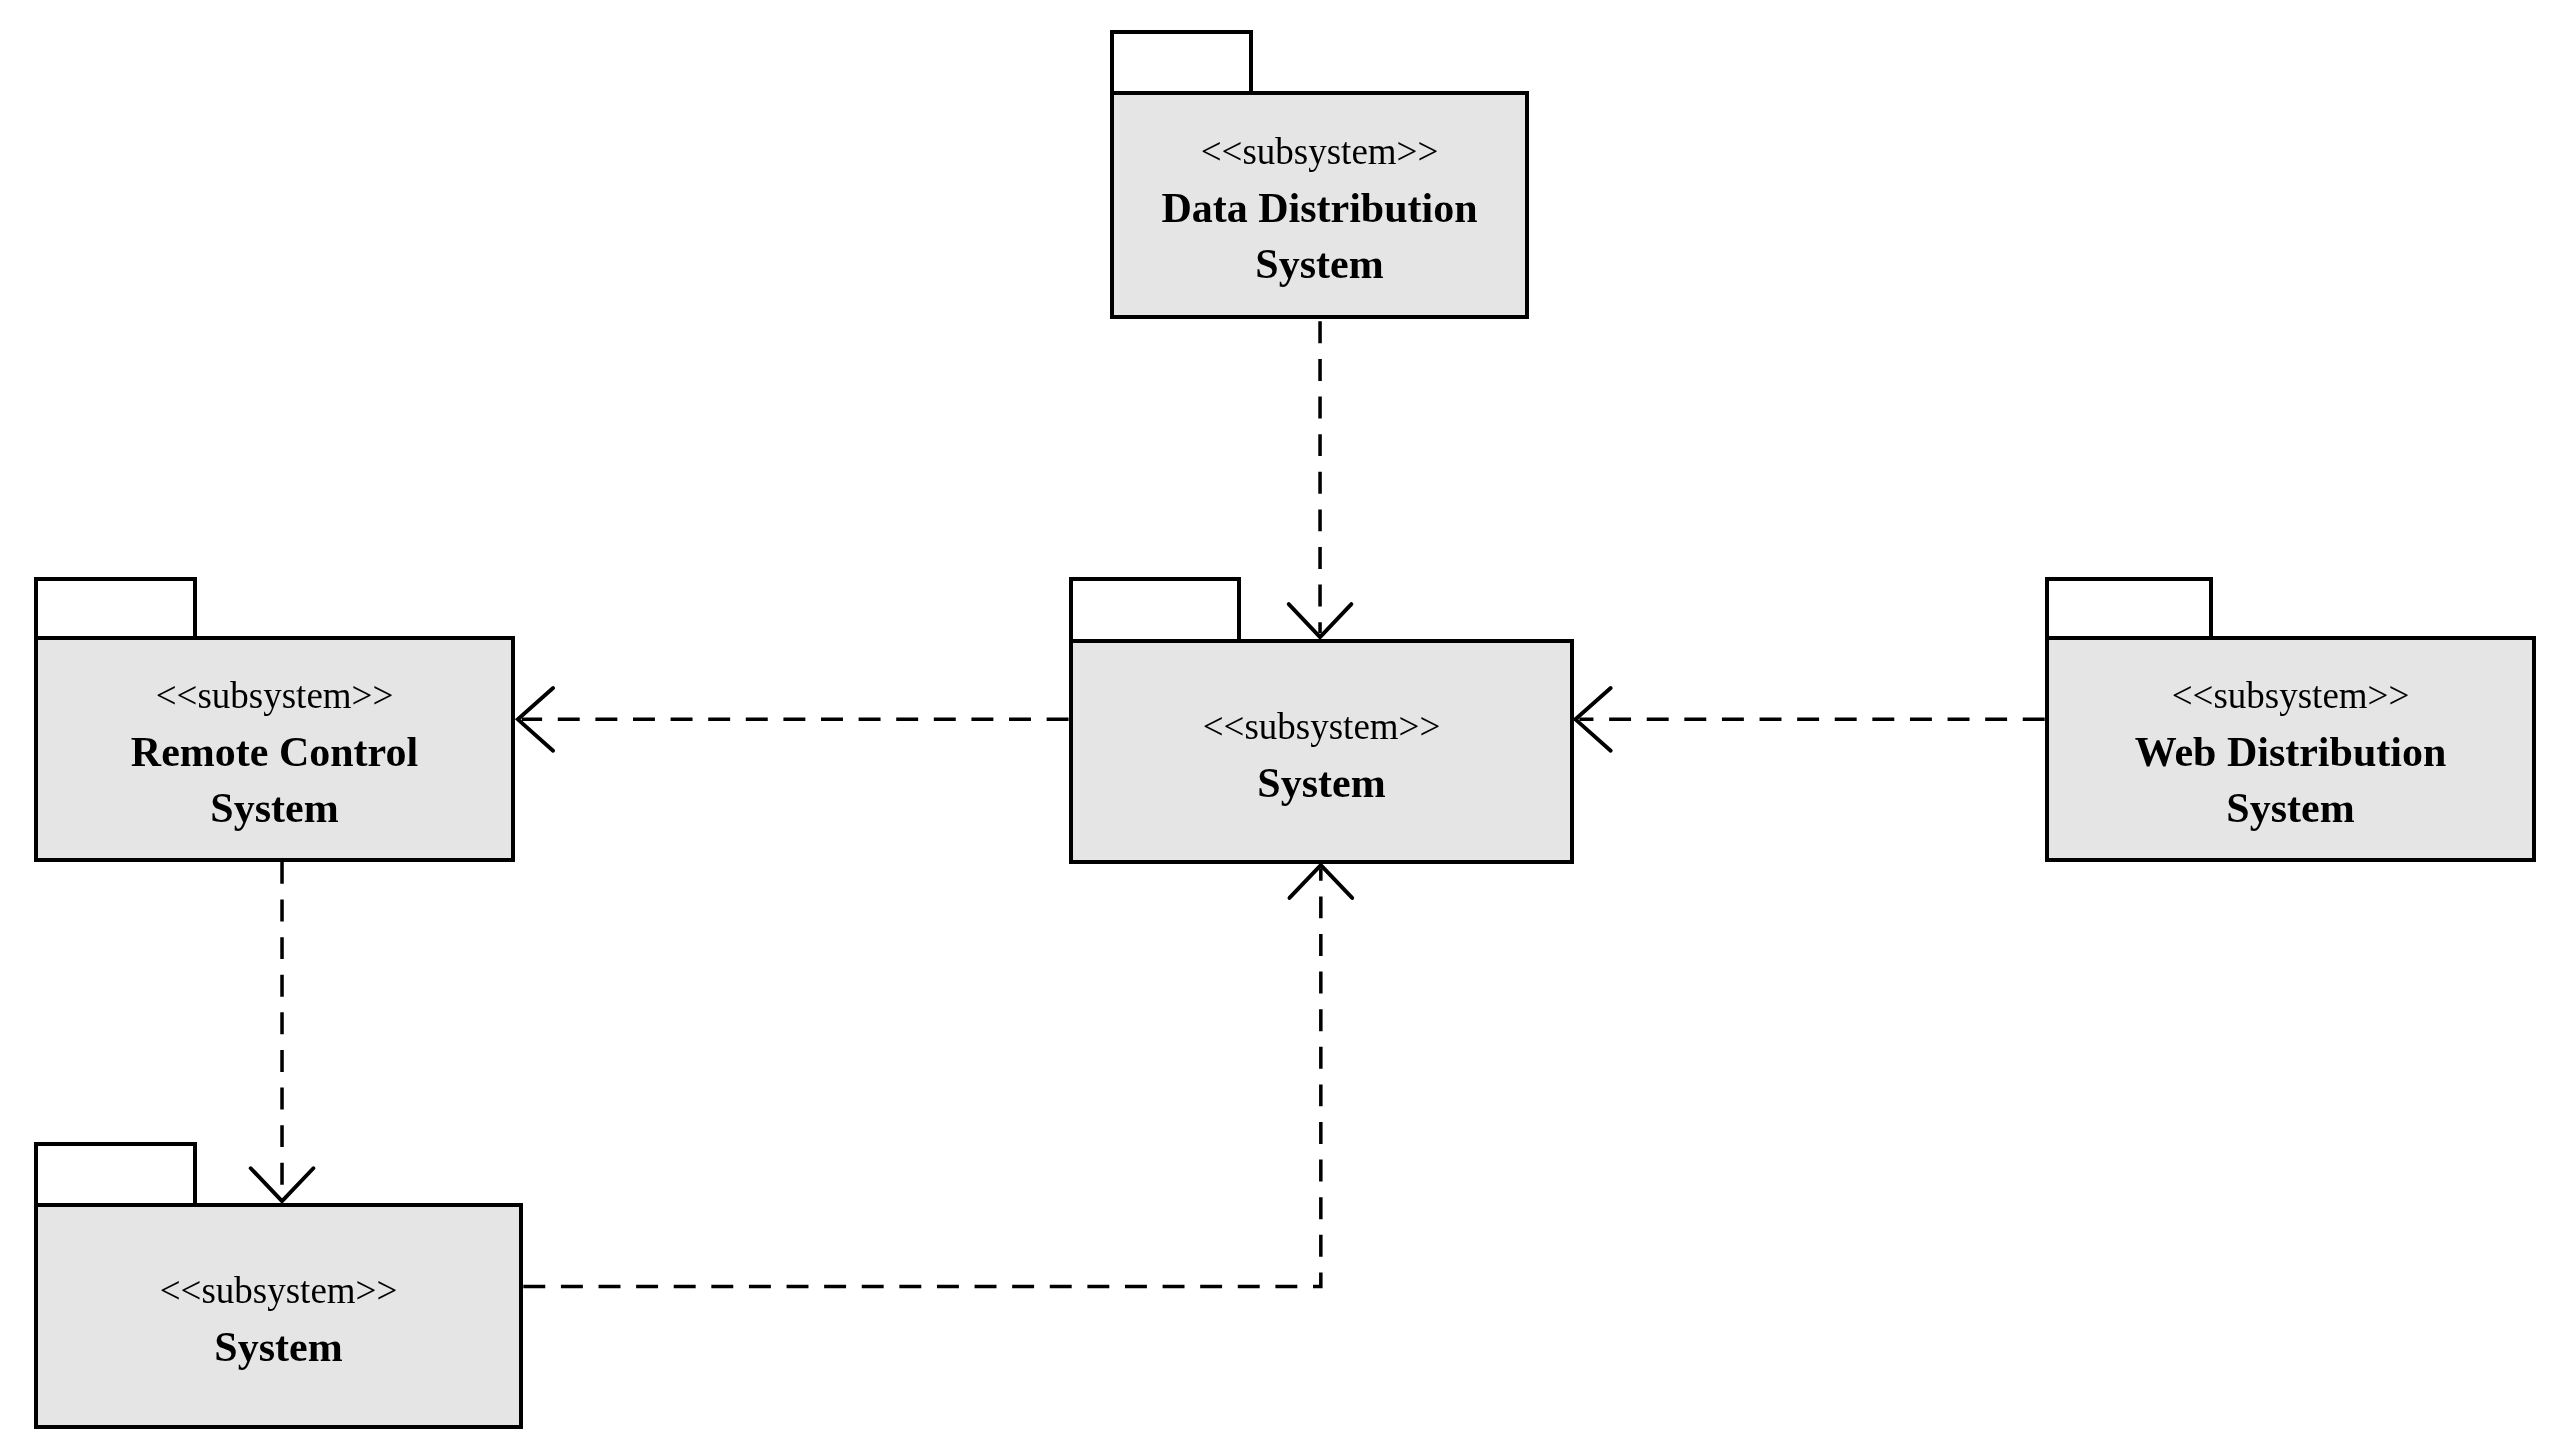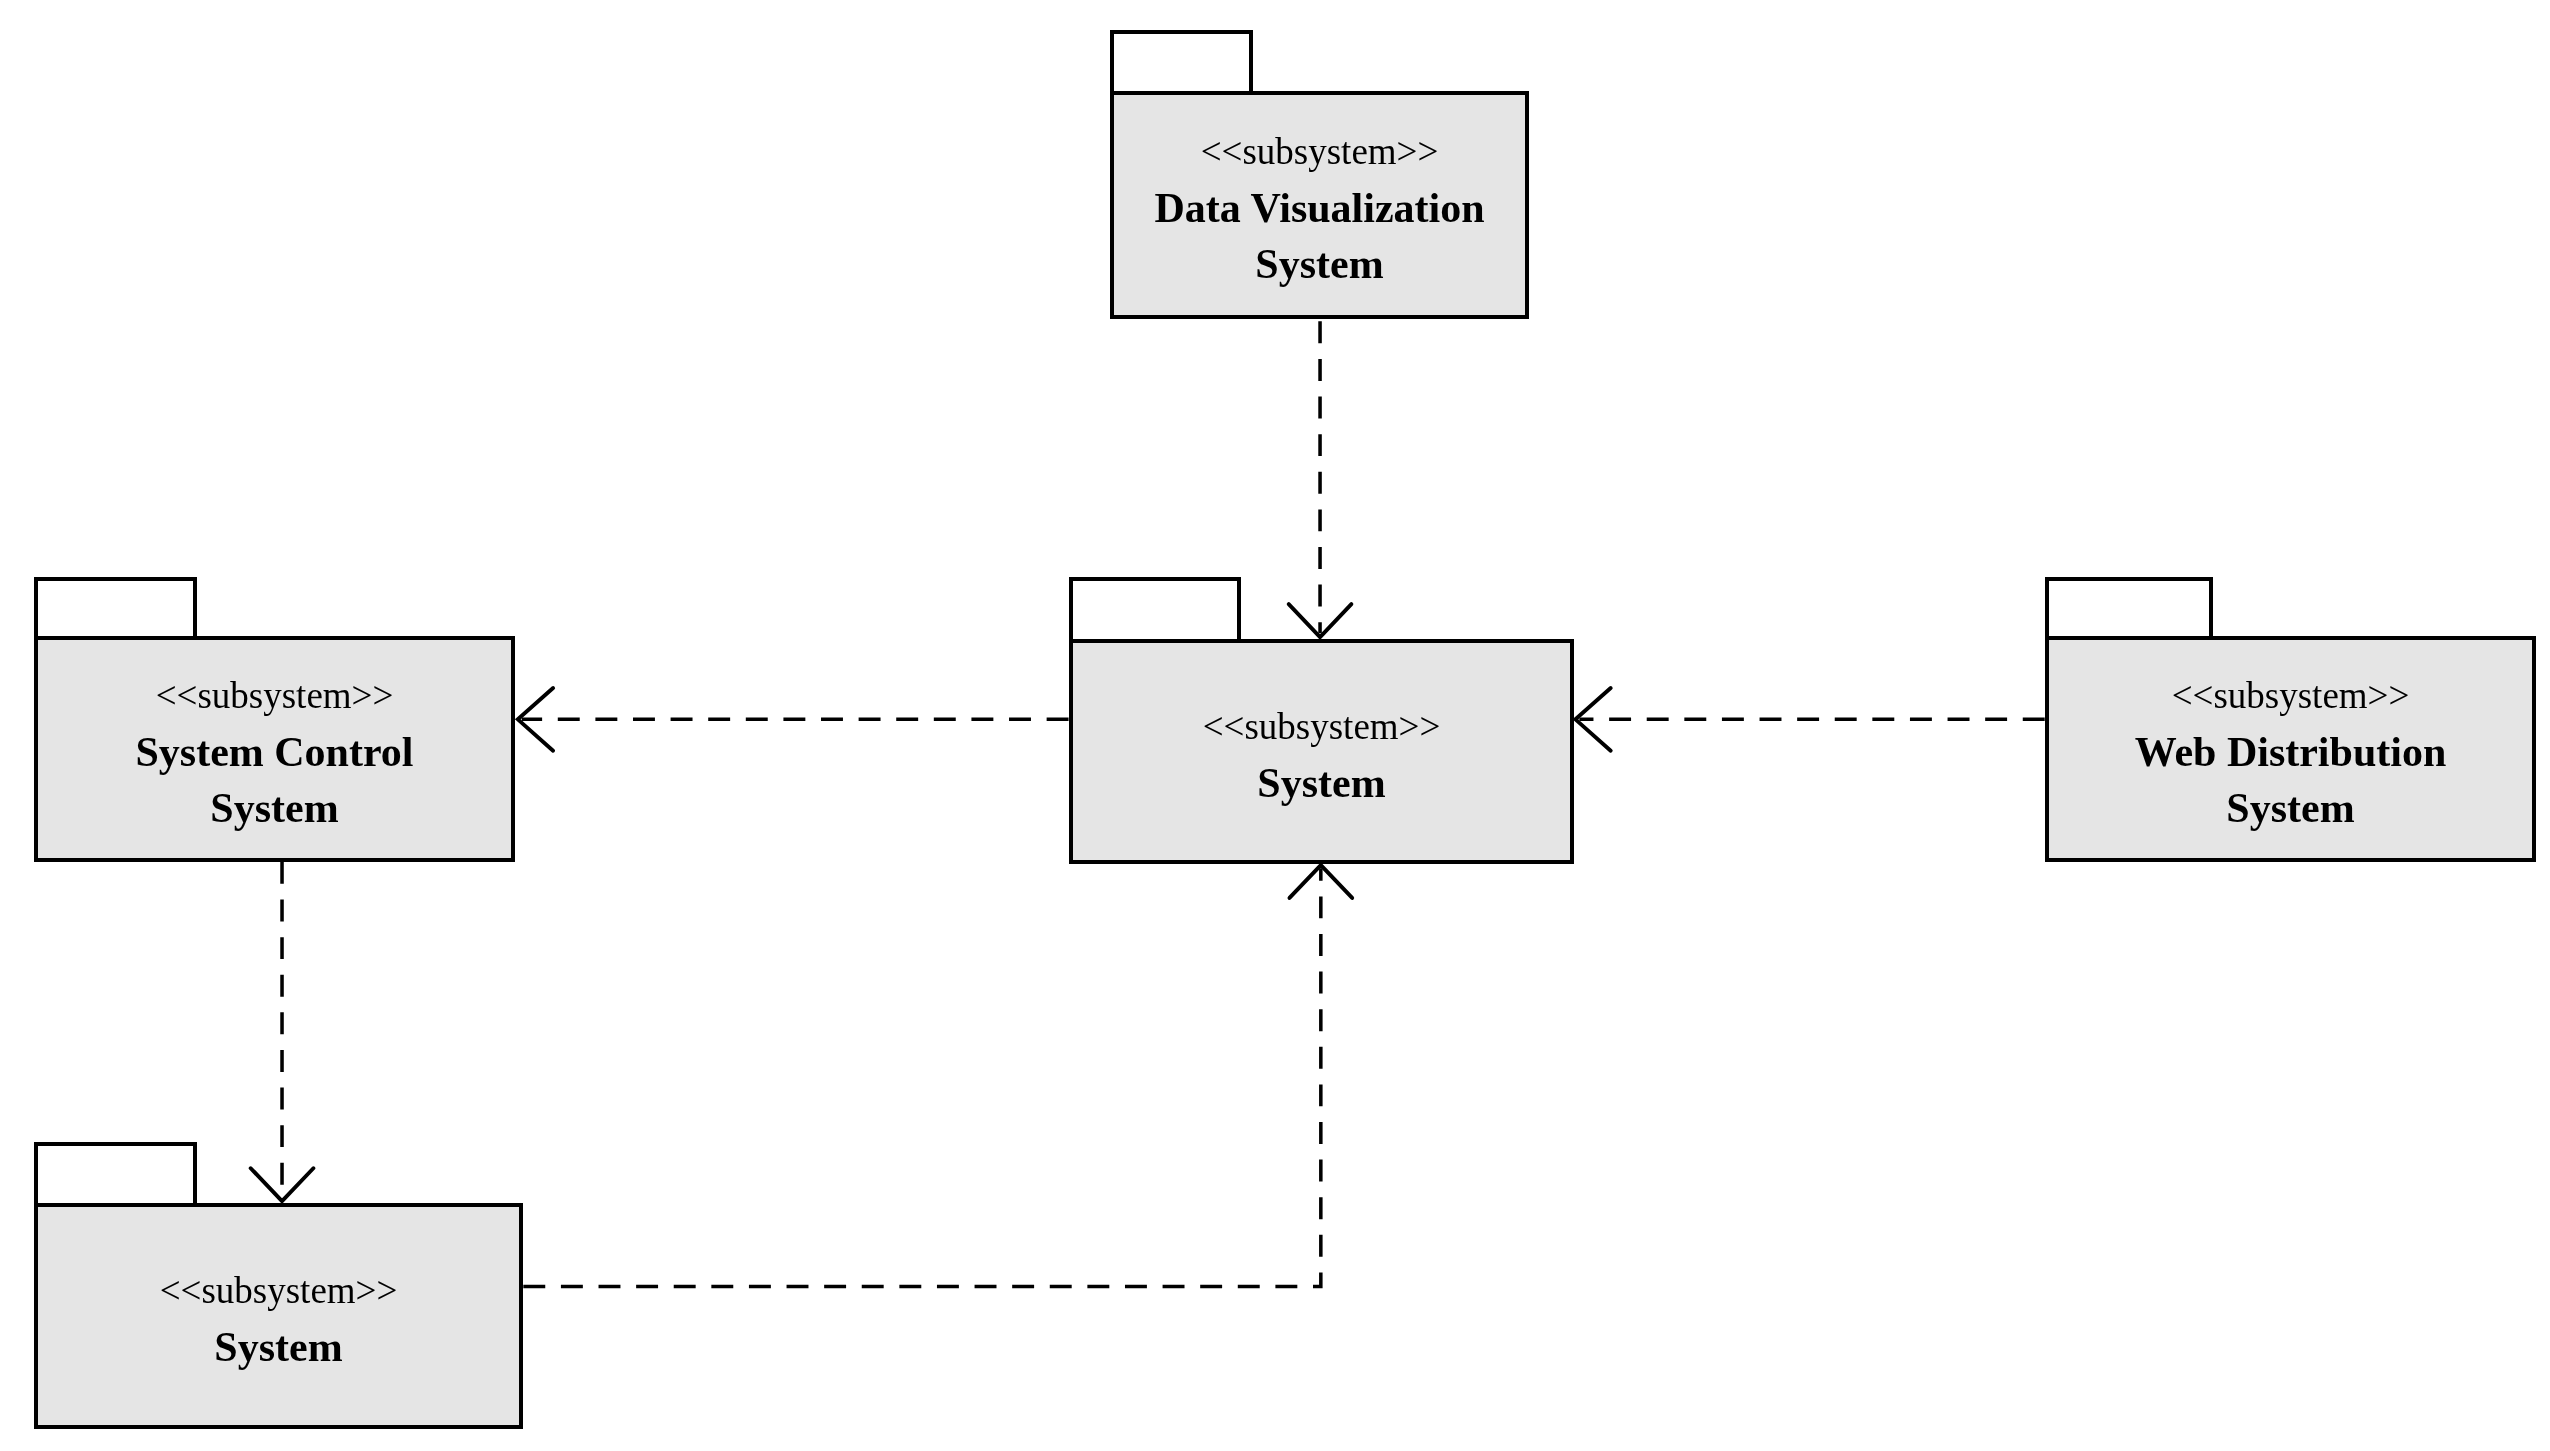--- a/index.html
+++ b/index.html
@@ -96,30 +96,30 @@
     <g>
       <path class="dep-line" d="M 668 1642 L 1686 1642 L 1686 1108"></path>
       <path class="dep-head" d="M 1646 1146 L 1686 1104 L 1726 1146"></path>
     </g>
   </svg>
 
   <div>
     <div class="pkg-tab" style="left:1110px; top:30px; width:143px; height:66px;"></div>
     <div class="pkg-body" style="left:1110px; top:91px; width:419px; height:228px;">
       <div class="stereotype">&lt;&lt;subsystem&gt;&gt;</div>
-      <div class="pkg-name-line">Data Visualization</div>
+      <div class="pkg-name-line">Data Distribution</div>
       <div class="pkg-name-line">System</div>
     </div>
   </div>
 
   <div>
     <div class="pkg-tab" style="left:34px; top:577px; width:163px; height:63px;"></div>
     <div class="pkg-body" style="left:34px; top:636px; width:481px; height:226px;">
       <div class="stereotype">&lt;&lt;subsystem&gt;&gt;</div>
-      <div class="pkg-name-line">System Control</div>
+      <div class="pkg-name-line">Remote Control</div>
       <div class="pkg-name-line">System</div>
     </div>
   </div>
 
   <div>
     <div class="pkg-tab" style="left:1069px; top:577px; width:172px; height:66px;"></div>
     <div class="pkg-body" style="left:1069px; top:639px; width:505px; height:225px;">
       <div class="stereotype">&lt;&lt;subsystem&gt;&gt;</div>
       <div class="pkg-name-line">System</div>
     </div>

